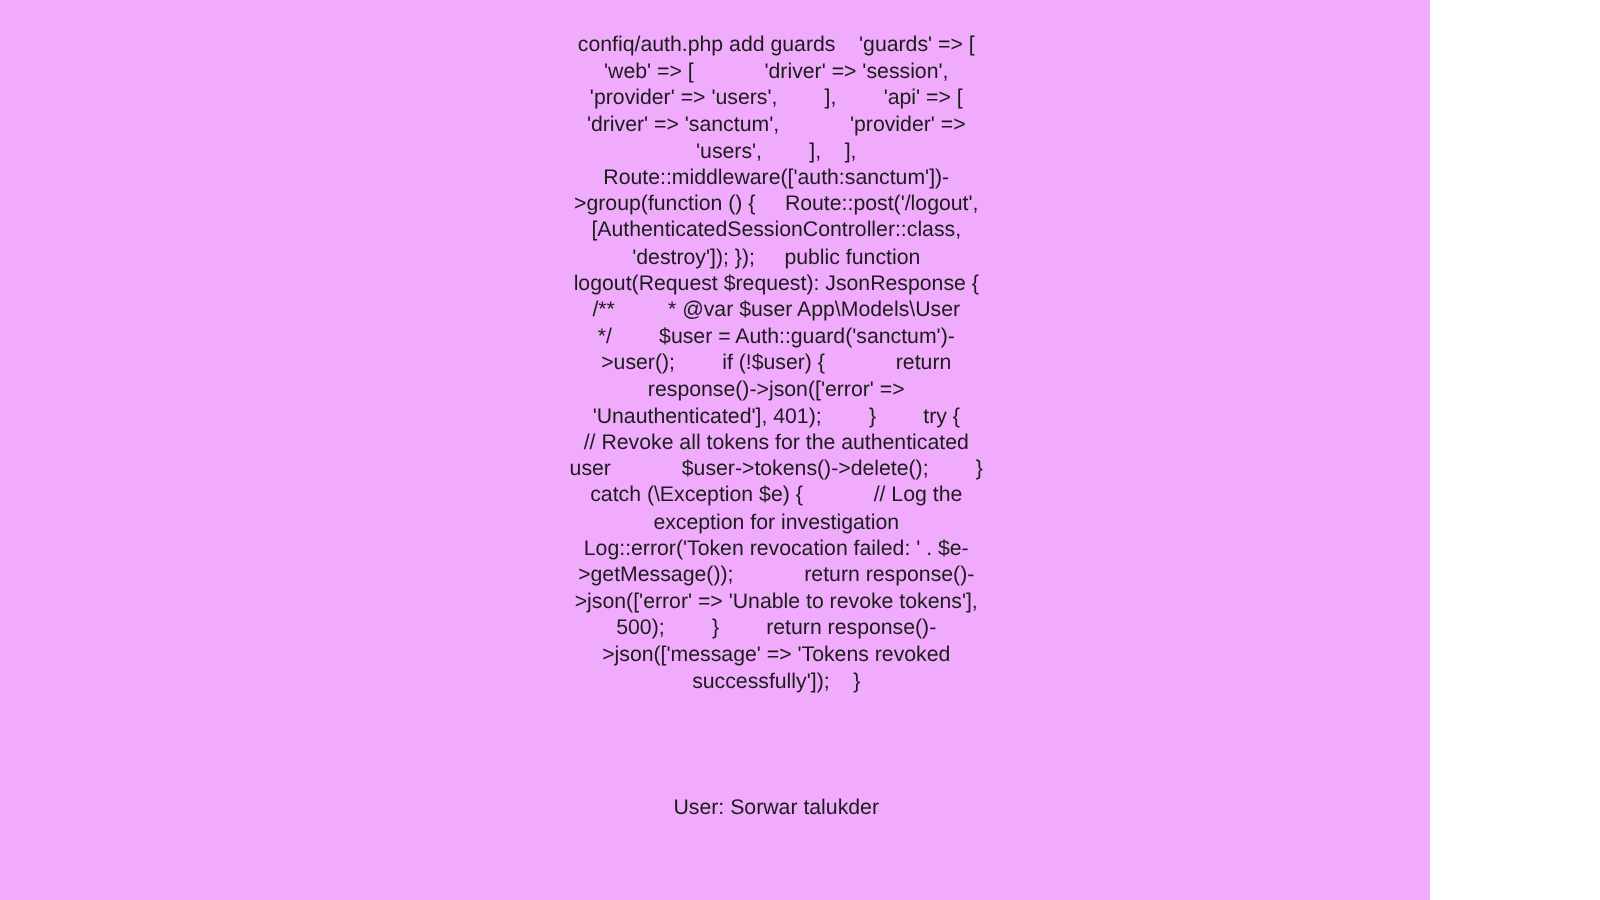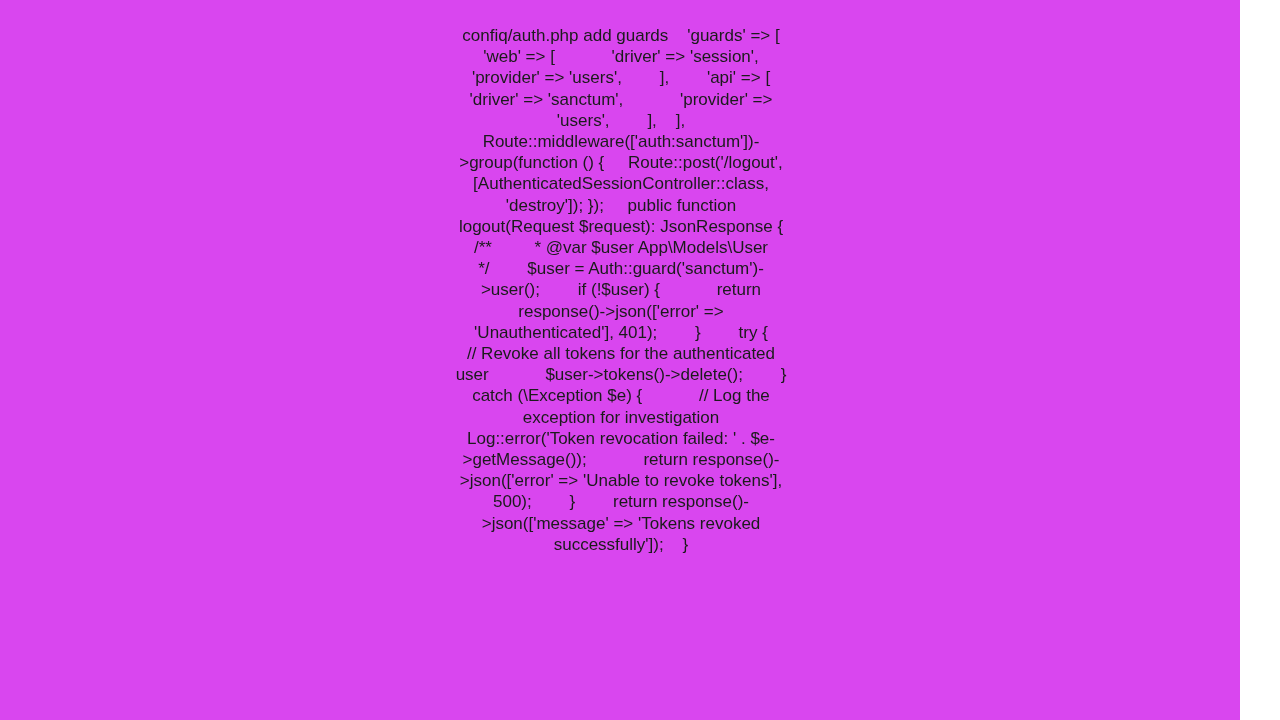--- a/index.html
+++ b/index.html
@@ -10,23 +10,23 @@
   }
   body {
     width: 1280px;
     height: 720px;
     overflow: hidden;
     font-family: "Liberation Sans", sans-serif;
   }
 
   #page {
     position: relative;
-    width: 1240px;
+    width: 1144px;
     height: 720px;
-    background: #d946ef;
+    background: #f0abfc;
   }
 
   
   #text-block {
     position: absolute;
     left: 455px;
     top: 25px;
     width: 332px;
     text-align: center;
     font-family: "Liberation Sans", sans-serif;
@@ -54,14 +54,15 @@
     white-space: pre-wrap;
   }
 </style>
 </head>
 <body>
 
 <div id="page">
 
   <div id="text-block">confiq/auth.php add guards    'guards' =&gt; [        'web' =&gt; [            'driver' =&gt; 'session',            'provider' =&gt; 'users',        ],        'api' =&gt; [            'driver' =&gt; 'sanctum',            'provider' =&gt; 'users',        ],    ],  Route::middleware(['auth:sanctum'])-&gt;group(function () {     Route::post('/logout', [AuthenticatedSessionController::class, 'destroy']); });     public function logout(Request $request): JsonResponse {        /**         * @var $user App\Models\User         */        $user = Auth::guard('sanctum')-&gt;user();        if (!$user) {            return response()-&gt;json(['error' =&gt; 'Unauthenticated'], 401);        }        try {            // Revoke all tokens for the authenticated user            $user-&gt;tokens()-&gt;delete();        } catch (\Exception $e) {            // Log the exception for investigation            Log::error('Token revocation failed: ' . $e-&gt;getMessage());            return response()-&gt;json(['error' =&gt; 'Unable to revoke tokens'], 500);        }        return response()-&gt;json(['message' =&gt; 'Tokens revoked successfully']);    }</div>
 
+  <div id="footer-line">User: Sorwar talukder</div>
 
 </div>
 
 </body></html>

